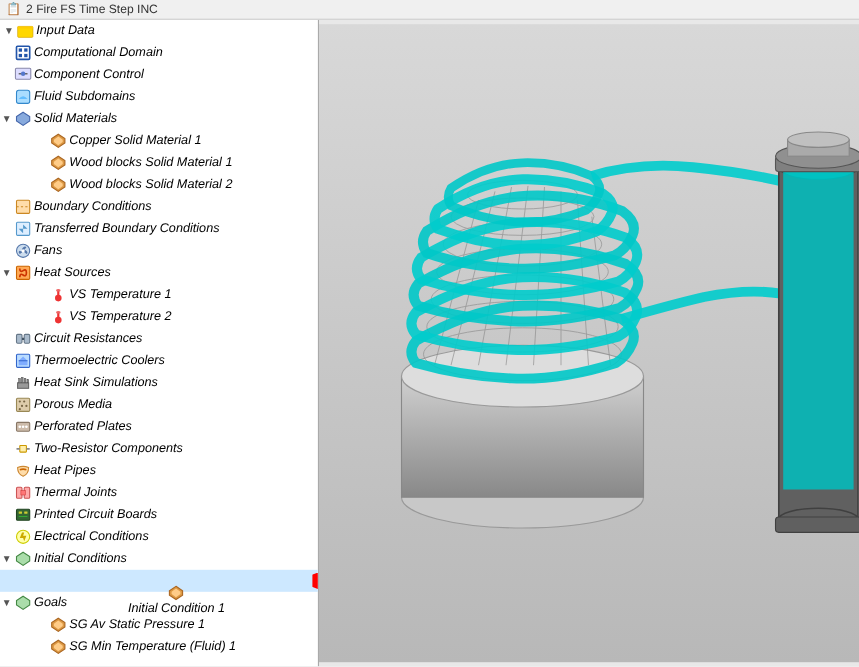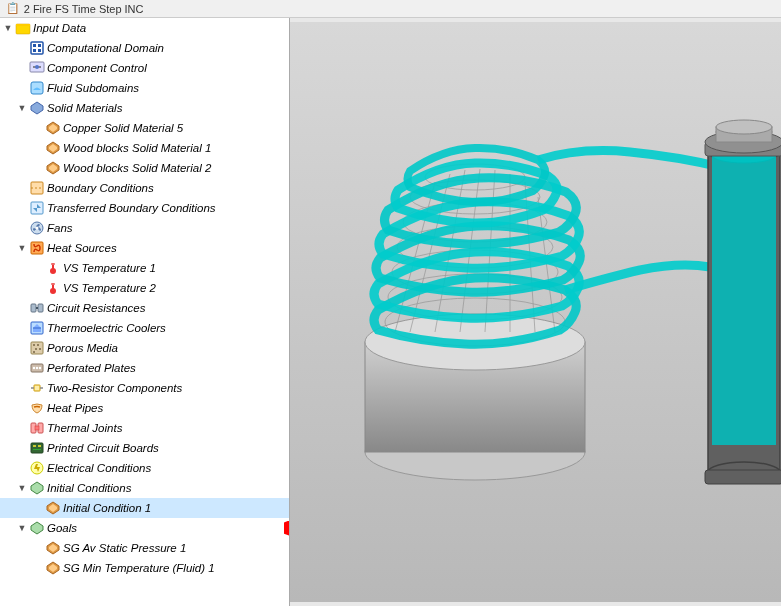--- a/index.html
+++ b/index.html
@@ -67,21 +67,21 @@
     .tree-item {
       display: flex;
       align-items: center;
       padding: 1px 0;
       cursor: pointer;
       white-space: nowrap;
       height: 20px;
     }
 
     .indent-0 { padding-left: 2px; }
-    .indent-1 { padding-left: 16px; }
+    .indent-1 { }
     .indent-2 { padding-left: 32px; }
 
     .expand-btn {
       width: 12px;
       height: 12px;
       display: inline-flex;
       align-items: center;
       justify-content: center;
       font-size: 9px;
       color: #333;
@@ -187,21 +187,21 @@
           <span class="item-label">Solid Materials</span>
         </div>
         <div class="tree-item indent-2">
           <span class="expand-btn spacer">▶</span>
           <span class="icon-box">
             <svg width="16" height="16" viewBox="0 0 16 16">
               <polygon points="8,2 14,6 14,10 8,14 2,10 2,6" fill="#dd9944" stroke="#aa6622" stroke-width="1"></polygon>
               <polygon points="8,4 12,7 12,9 8,12 4,9 4,7" fill="#ffcc88"></polygon>
             </svg>
           </span>
-          <span class="item-label">Copper Solid Material 5</span>
+          <span class="item-label">Copper Solid Material 1</span>
         </div>
         <div class="tree-item indent-2">
           <span class="expand-btn spacer">▶</span>
           <span class="icon-box">
             <svg width="16" height="16" viewBox="0 0 16 16">
               <polygon points="8,2 14,6 14,10 8,14 2,10 2,6" fill="#dd9944" stroke="#aa6622" stroke-width="1"></polygon>
               <polygon points="8,4 12,7 12,9 8,12 4,9 4,7" fill="#ffcc88"></polygon>
             </svg>
           </span>
           <span class="item-label">Wood blocks Solid Material 1</span>
@@ -295,20 +295,33 @@
         <div class="tree-item indent-1">
           <span class="expand-btn spacer">▶</span>
           <span class="icon-box">
             <svg width="16" height="16" viewBox="0 0 16 16">
               <rect x="2" y="2" width="12" height="12" rx="1" fill="#bbddff" stroke="#3366cc" stroke-width="1"></rect>
               <path d="M4 12 L4 8 L8 4 L12 8 L12 12 Z" fill="#6699ff" opacity="0.7"></path>
               <line x1="4" y1="8" x2="12" y2="8" stroke="#3366cc" stroke-width="1"></line>
             </svg>
           </span>
           <span class="item-label">Thermoelectric Coolers</span>
+        </div>
+        <div class="tree-item indent-1">
+          <span class="expand-btn spacer">▶</span>
+          <span class="icon-box">
+            <svg width="16" height="16" viewBox="0 0 16 16">
+              <rect x="3" y="8" width="10" height="5" fill="#999" stroke="#666" stroke-width="1"></rect>
+              <rect x="4" y="4" width="1.5" height="4" fill="#888" stroke="#555" stroke-width="0.5"></rect>
+              <rect x="6.5" y="3" width="1.5" height="5" fill="#888" stroke="#555" stroke-width="0.5"></rect>
+              <rect x="9" y="4" width="1.5" height="4" fill="#888" stroke="#555" stroke-width="0.5"></rect>
+              <rect x="11.5" y="5" width="1.5" height="3" fill="#888" stroke="#555" stroke-width="0.5"></rect>
+            </svg>
+          </span>
+          <span class="item-label">Heat Sink Simulations</span>
         </div>
         <div class="tree-item indent-1">
           <span class="expand-btn spacer">▶</span>
           <span class="icon-box">
             <svg width="16" height="16" viewBox="0 0 16 16">
               <rect x="2" y="2" width="12" height="12" rx="1" fill="#ddccaa" stroke="#998855" stroke-width="1"></rect>
               <circle cx="5" cy="5" r="1" fill="#776644"></circle>
               <circle cx="9" cy="5" r="1" fill="#776644"></circle>
               <circle cx="7" cy="9" r="1" fill="#776644"></circle>
               <circle cx="11" cy="9" r="1" fill="#776644"></circle>
@@ -385,21 +398,21 @@
         </div>
         <div class="tree-item indent-1">
           <span class="expand-btn" style="color: rgb(85, 85, 85);">▼</span>
           <span class="icon-box">
             <svg width="16" height="16" viewBox="0 0 16 16">
               <polygon points="8,2 14,6 14,10 8,14 2,10 2,6" fill="#aaddaa" stroke="#448844" stroke-width="1"></polygon>
             </svg>
           </span>
           <span class="item-label">Initial Conditions</span>
         </div>
-        <div class="tree-item indent-2" style="background: rgb(205, 232, 255);">
+        <div class="tree-item indent-2" style="background: rgb(205, 232, 255); flex-direction: column;">
           <span class="expand-btn spacer">▶</span>
           <span class="icon-box">
             <svg width="16" height="16" viewBox="0 0 16 16">
               <polygon points="8,2 14,6 14,10 8,14 2,10 2,6" fill="#dd9944" stroke="#aa6622" stroke-width="1"></polygon>
               <polygon points="8,4 12,7 12,9 8,12 4,9 4,7" fill="#ffcc88"></polygon>
             </svg>
           </span>
           <span class="item-label">Initial Condition 1</span>
         </div>
         <div class="tree-item indent-1">

